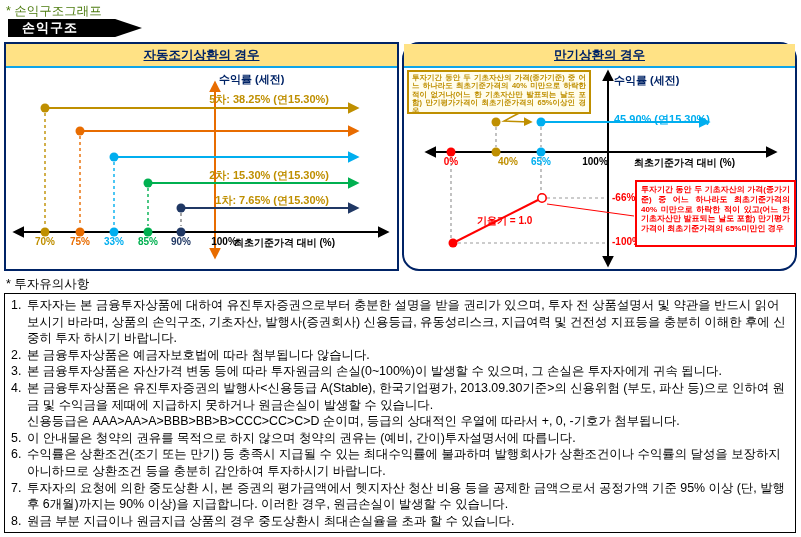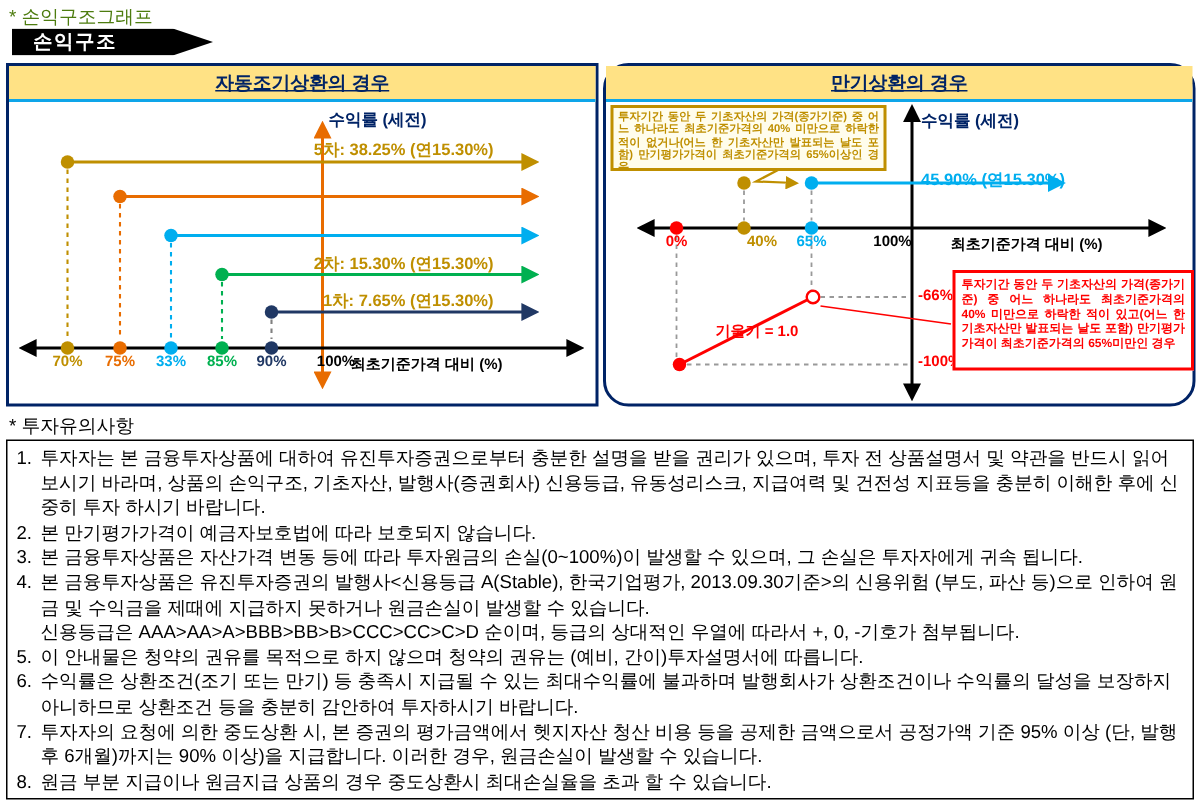--- a/index.html
+++ b/index.html
@@ -191,21 +191,21 @@
 </div>
 
 <div class="abs" id="notes-title">* 투자유의사항</div>
 <div class="abs" id="notes-box">
   <div class="note">
       <span class="note-num">1.</span>
       <span class="note-text">투자자는 본 금융투자상품에 대하여 유진투자증권으로부터 충분한 설명을 받을 권리가 있으며, 투자 전 상품설명서 및 약관을 반드시 읽어보시기 바라며, 상품의 손익구조, 기초자산, 발행사(증권회사) 신용등급, 유동성리스크, 지급여력 및 건전성 지표등을 충분히 이해한 후에 신중히 투자 하시기 바랍니다.</span>
     </div>
   <div class="note">
       <span class="note-num">2.</span>
-      <span class="note-text">본 만기평가가격이 예금자보호법에 따라 보호되지 않습니다.</span>
+      <span class="note-text">본 금융투자상품은 예금자보호법에 따라 첨부됩니다 않습니다.</span>
     </div>
   <div class="note">
       <span class="note-num">3.</span>
       <span class="note-text">본 금융투자상품은 자산가격 변동 등에 따라 투자원금의 손실(0~100%)이 발생할 수 있으며, 그 손실은 투자자에게 귀속 됩니다.</span>
     </div>
   <div class="note">
       <span class="note-num">4.</span>
       <span class="note-text">본 금융투자상품은 유진투자증권의 발행사&lt;신용등급 A(Stable), 한국기업평가, 2013.09.30기준&gt;의 신용위험 (부도, 파산 등)으로 인하여 원금 및 수익금을 제때에 지급하지 못하거나 원금손실이 발생할 수 있습니다.
 신용등급은 AAA&gt;AA&gt;A&gt;BBB&gt;BB&gt;B&gt;CCC&gt;CC&gt;C&gt;D 순이며, 등급의 상대적인 우열에 따라서 +, 0, -기호가 첨부됩니다.</span>
     </div>

